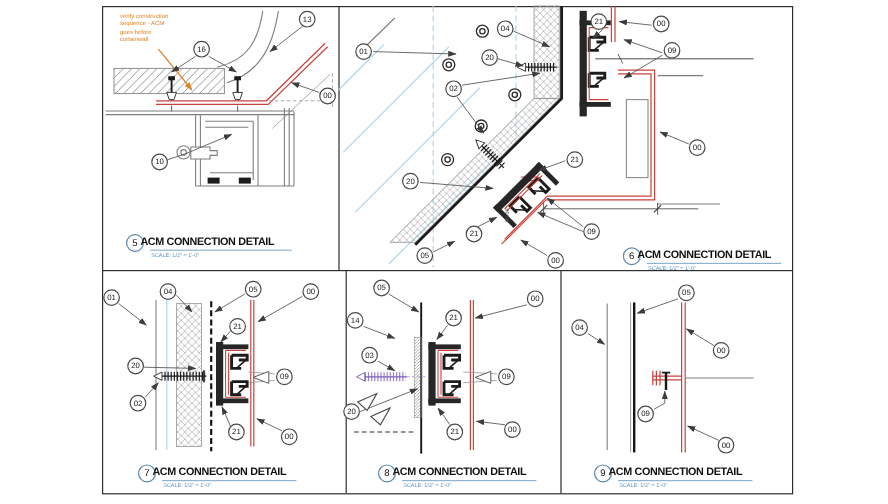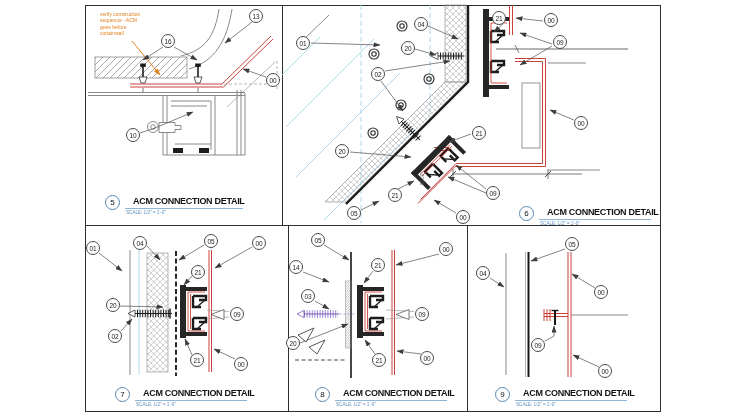--- a/index.html
+++ b/index.html
@@ -12,21 +12,21 @@
   .co{position:absolute;width:14px;height:14px;border:1px solid #4a4a4a;border-radius:50%;
       background:#fff;display:flex;align-items:center;justify-content:center;
       font-size:6.5px;color:#1c1c1c;z-index:4;box-sizing:border-box;}
   .note{position:absolute;color:#e0801f;font-size:5px;line-height:1.25;z-index:3;width:60px;}
   .ang{position:absolute;font-size:4.5px;color:#555;transform:rotate(-90deg);
        transform-origin:left top;z-index:2;white-space:nowrap;}
   .tb{position:absolute;z-index:4;width:140px;height:22px;}
   .tb .tc{position:absolute;left:0;top:0;width:15px;height:15px;border:1px solid #5b87b0;
           border-radius:50%;background:#fff;display:flex;align-items:center;justify-content:center;
           font-size:8px;color:#111;box-sizing:border-box;}
-  .tb .tt{position:absolute;left:28px;top:1px;font-size:9px;font-weight:bold;
+  .tb .tt{position:absolute;left:12px;top:1px;font-size:9px;font-weight:bold;
           letter-spacing:-0.3px;color:#111;white-space:nowrap;}
   .tb .tu{position:absolute;left:20px;top:12.5px;height:1.5px;width:112px;background:#8fb3d2;}
   .tb .ts{position:absolute;left:21px;top:15px;font-size:4.6px;color:#5d8fc0;white-space:nowrap;}
   
   .g{stroke:#7d7d7d;fill:none;stroke-width:0.9;}
   .g2{stroke:#9b9b9b;fill:none;stroke-width:0.7;}
   .rd{stroke:#c9423b;fill:none;stroke-width:1;}
   .cy{stroke:#a8d4ea;fill:none;stroke-width:0.9;}
   .ld{stroke:#4f4f4f;fill:none;stroke-width:0.7;}
 </style>

